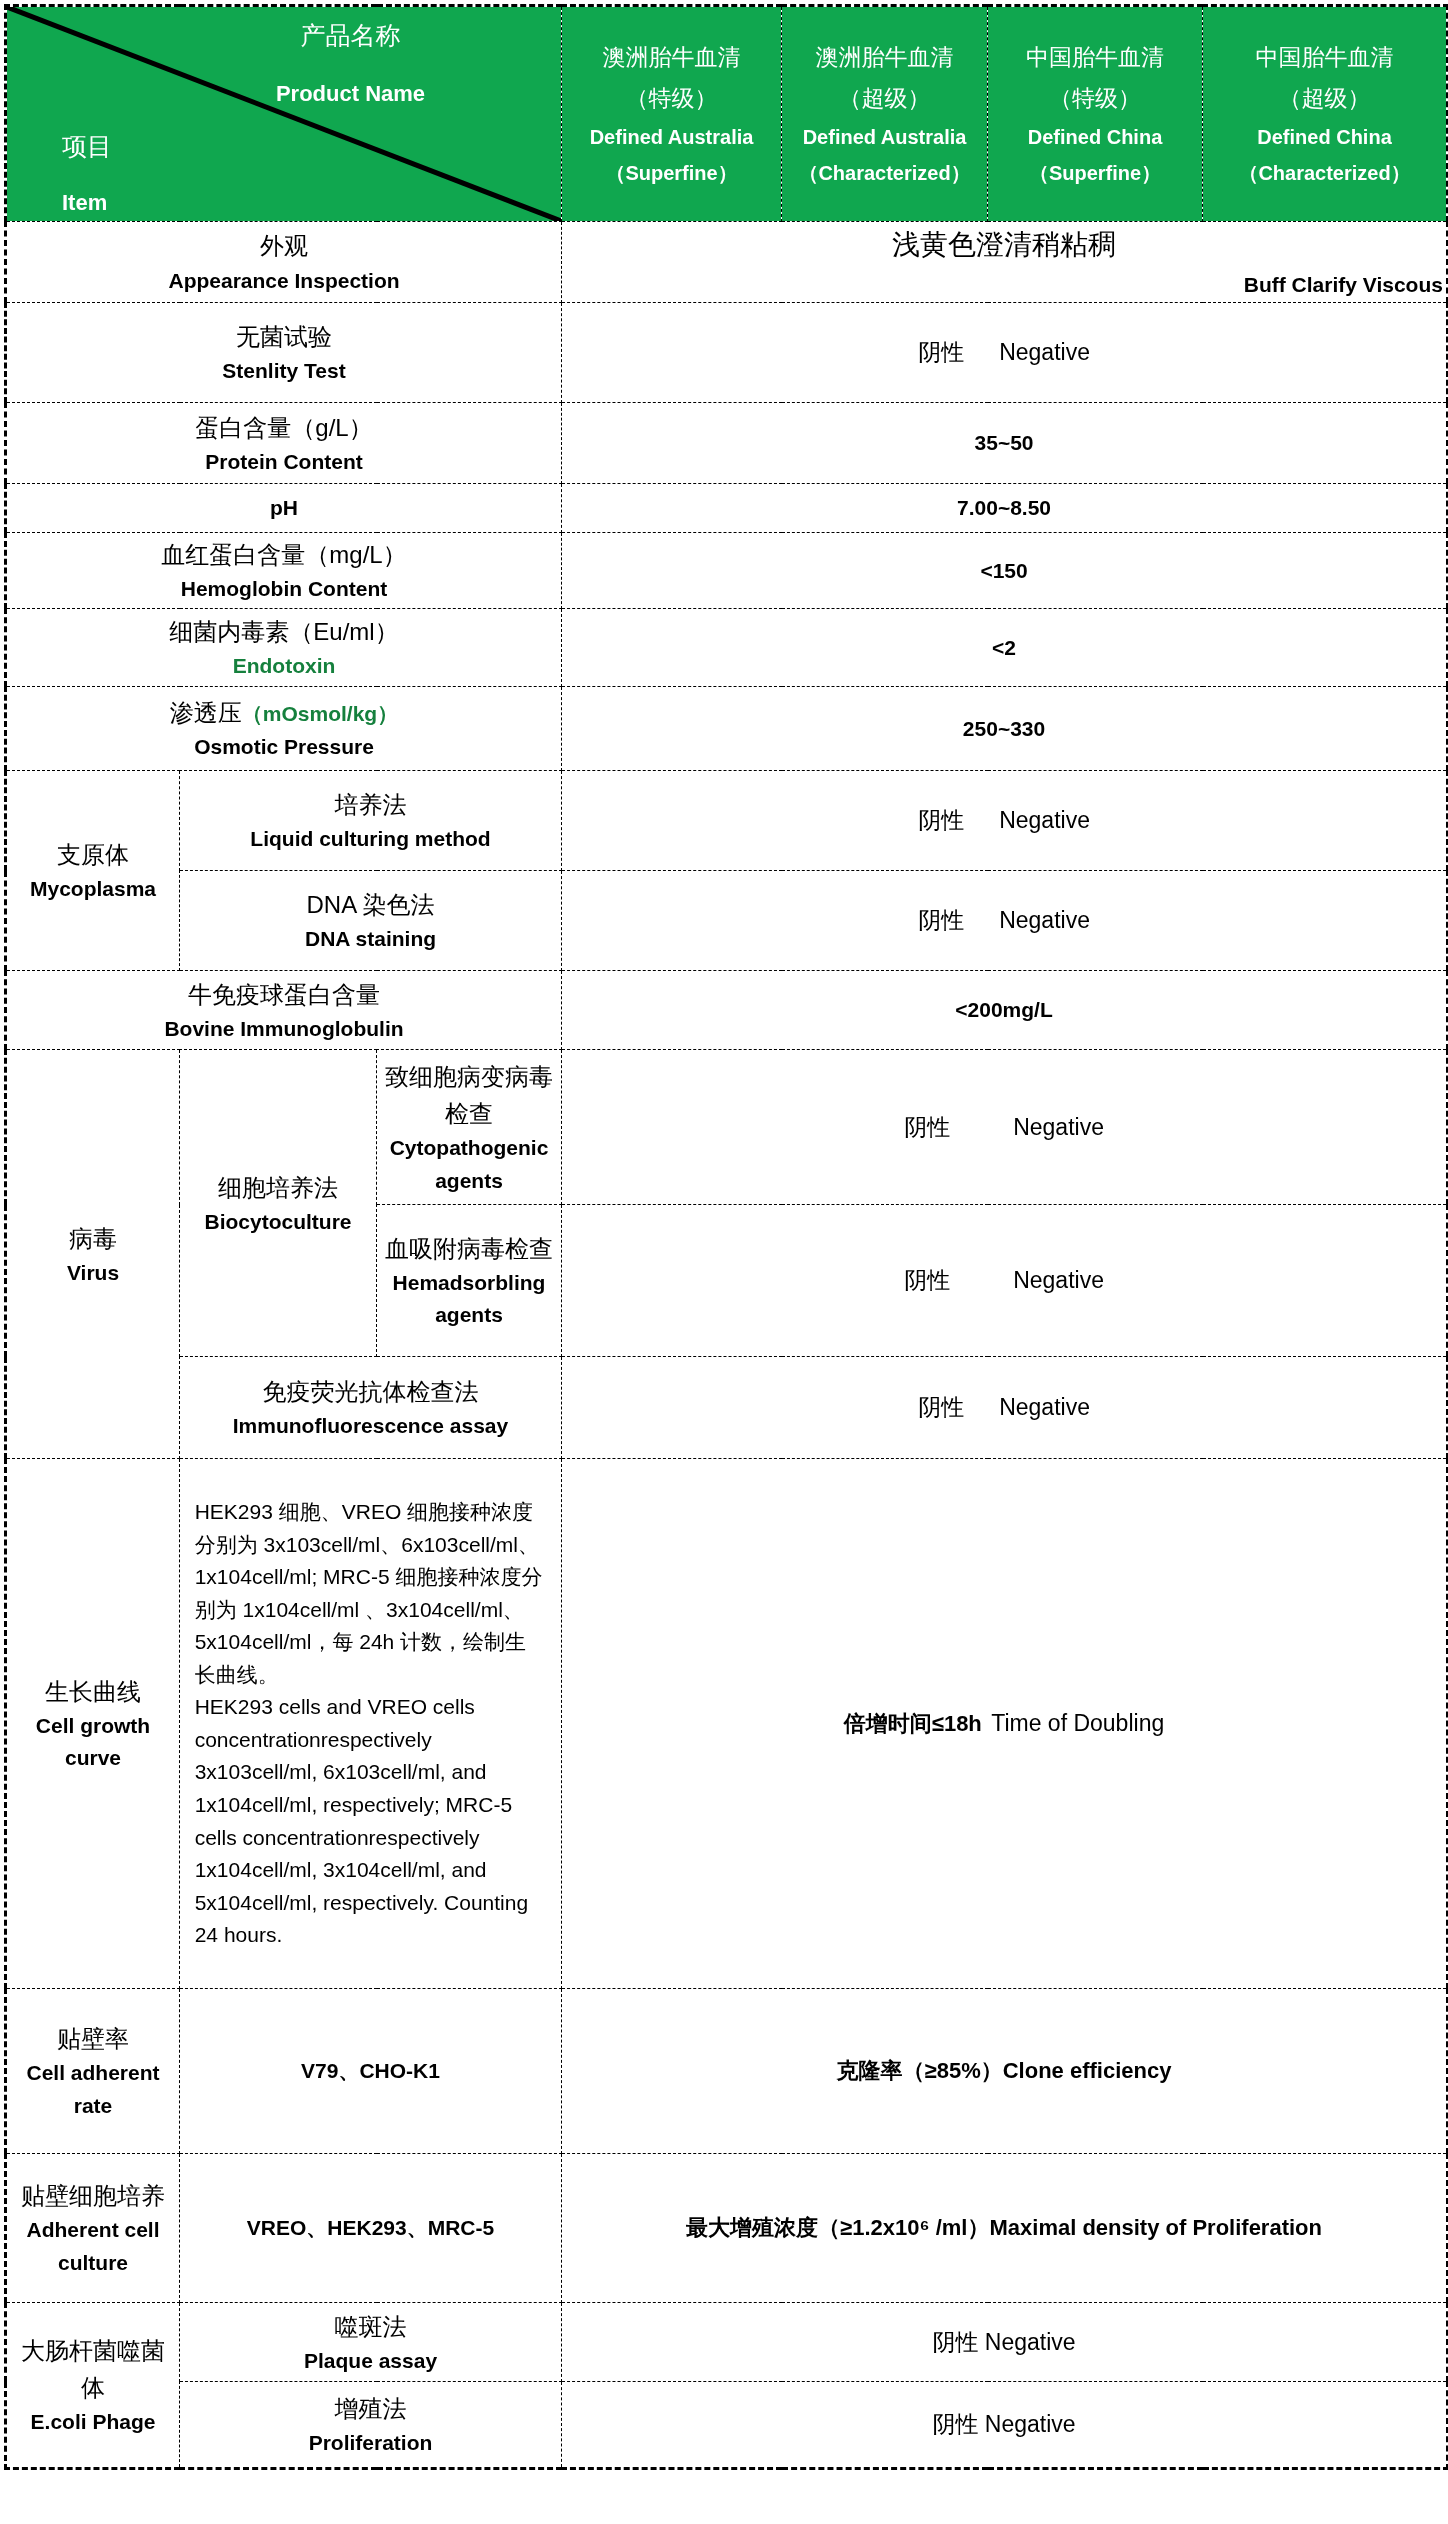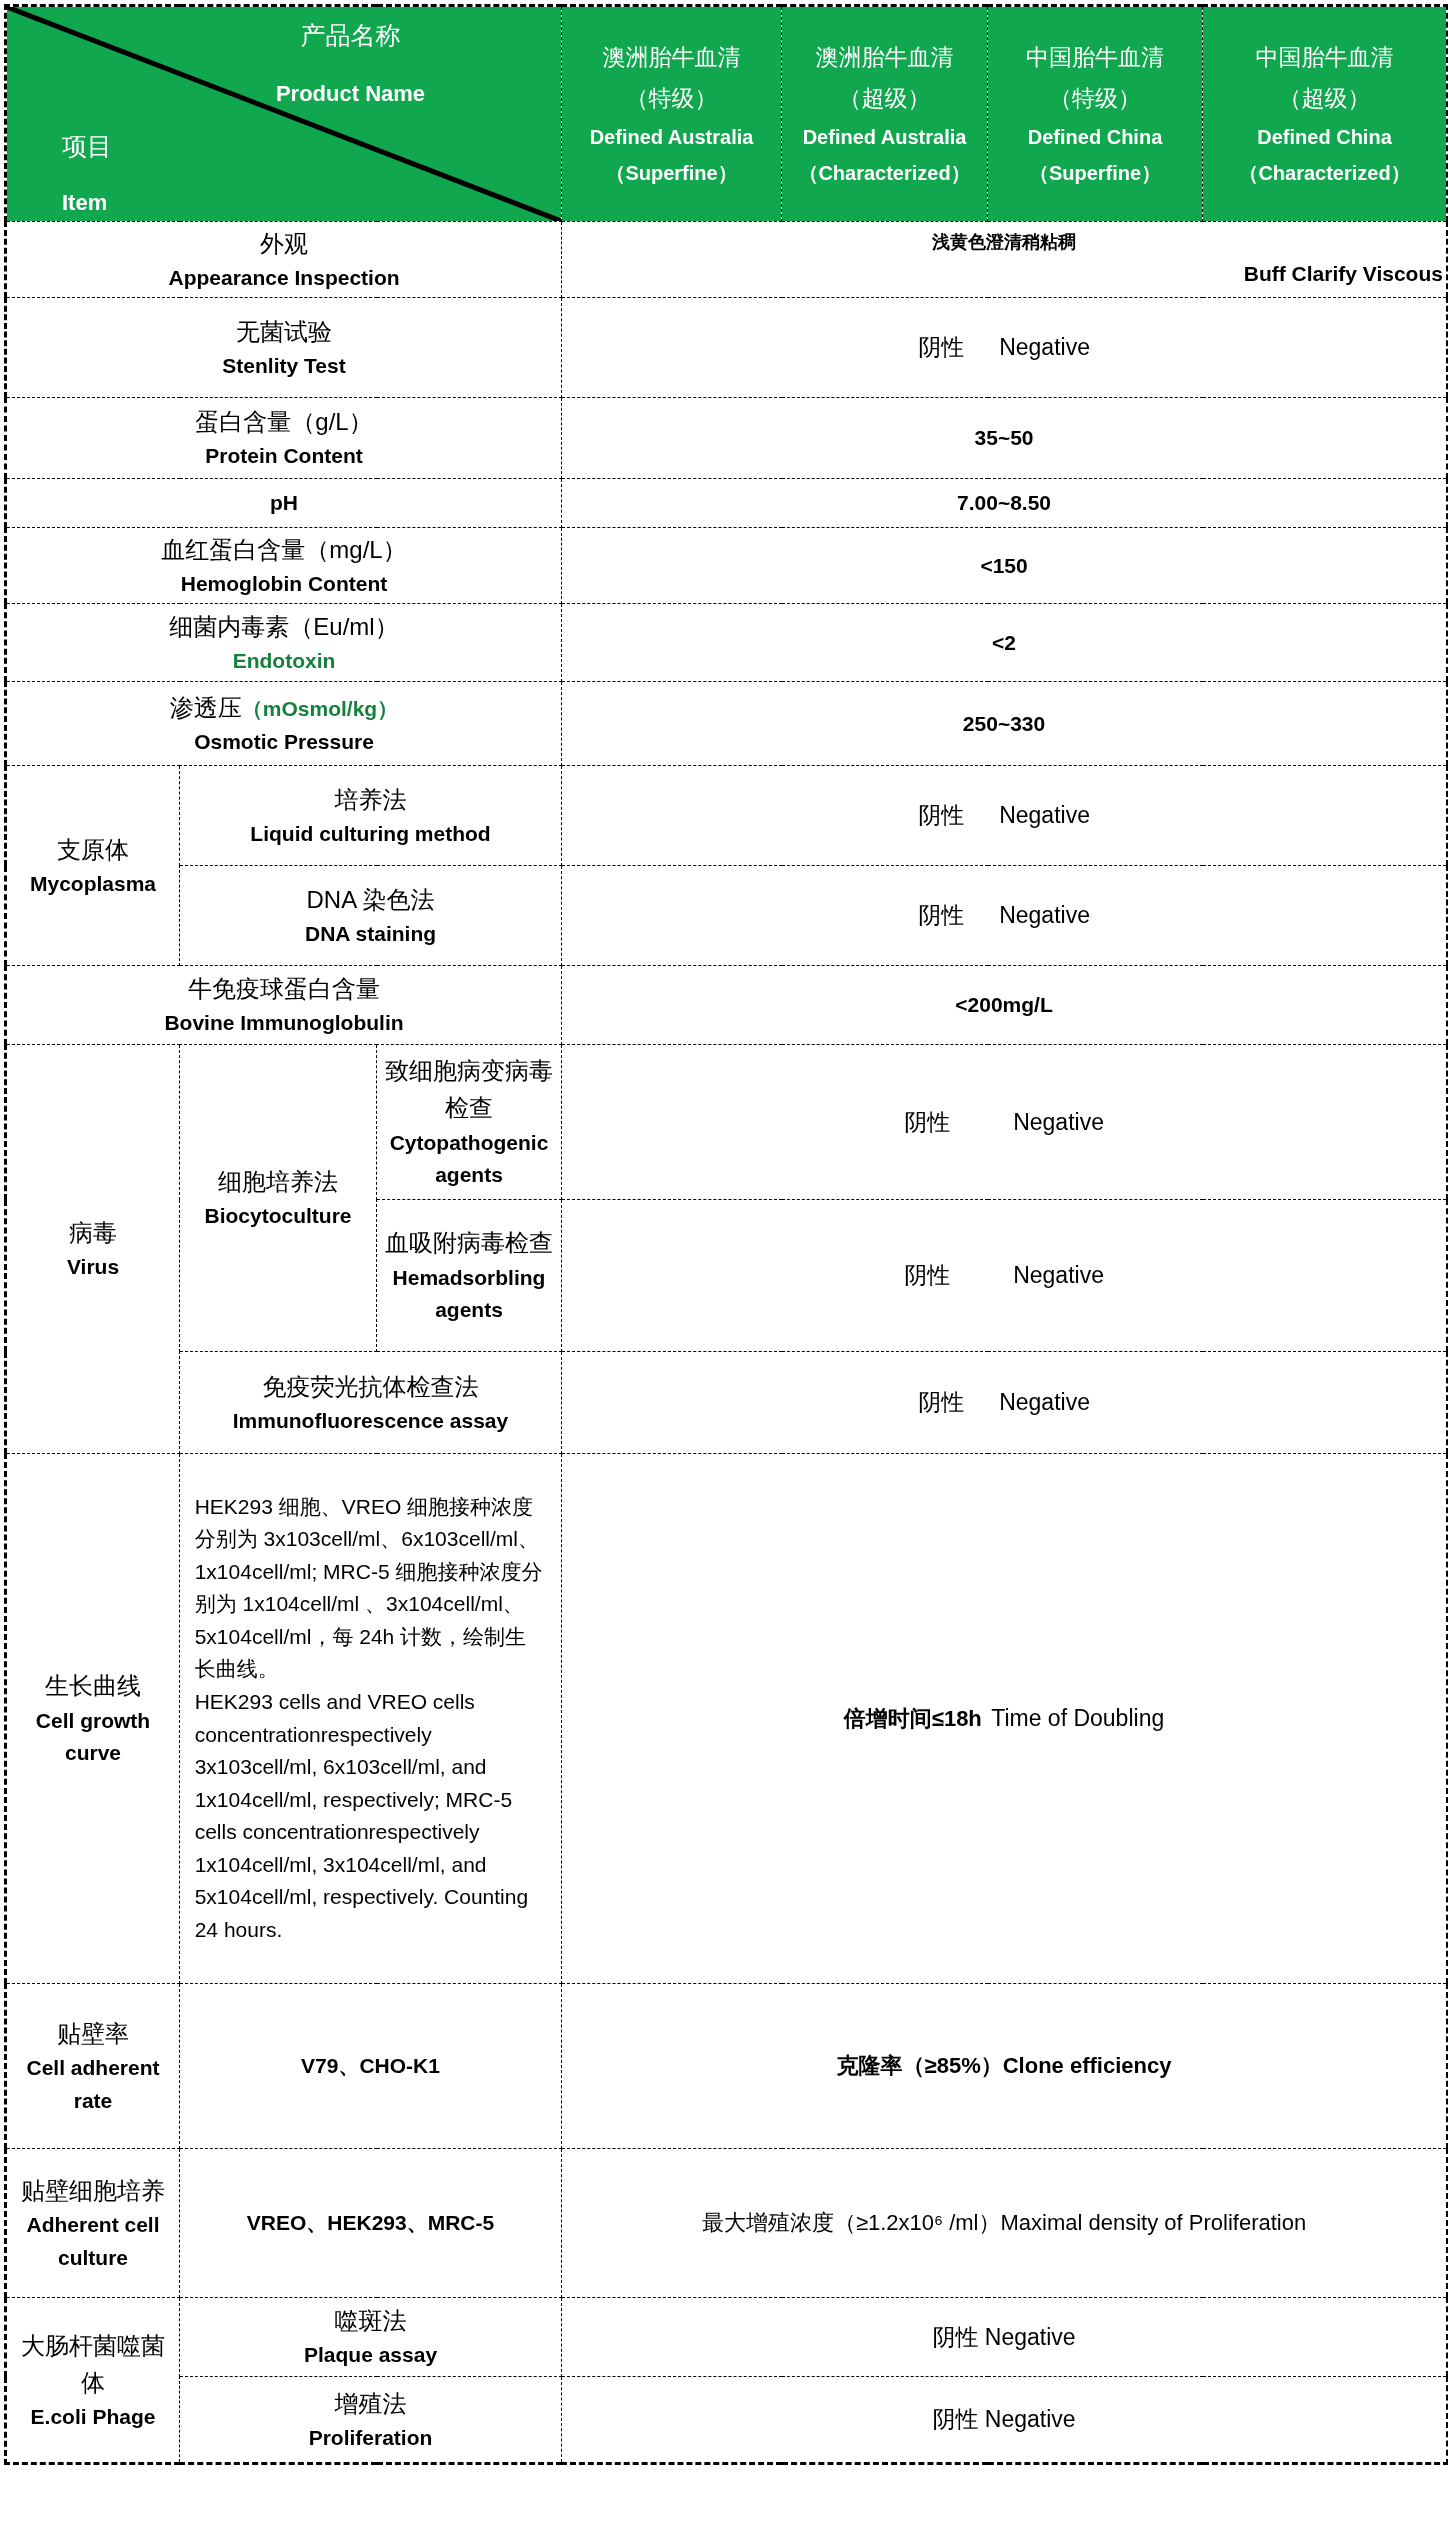--- a/index.html
+++ b/index.html
@@ -24,21 +24,21 @@
   .zh{font-size:24px;font-weight:400;}
   .en{font-size:21px;font-weight:700;}
   .item-cell{line-height:1.55;}
   .valb{font-size:21px;font-weight:700;}
   .val2 .zh{font-size:23px;}
   .val2 .en{font-size:23px;font-weight:400;}
   .val2{display:flex;flex-direction:row;justify-content:center;align-items:center;}
   .gap-md{gap:35px;}
   .gap-lg{gap:63px;}
   .val2c{line-height:1.6;}
-  .val2c .zh{font-weight:700;font-size:18px;}
+  .val2c .zh{font-weight:400;font-size:28px;}
   .val2c .en{font-weight:700;font-size:21px;text-align:right;}
   .val1{font-size:23px;font-weight:400;}
   .muted{color:#15803d;}
   .lefttext{text-align:left;padding:7.3px 14.7px;line-height:1.55;}
   .lefttext .p{font-size:21px;font-weight:400;}
   td.nopad{padding:1px 3.1px;}
 </style>
 </head>
 <body>
 
@@ -271,21 +271,21 @@
     </td>
   </tr>
 
   <tr style="height:149px">
     <td class="item-cell nopad">
       <div class="zh">贴壁细胞培养</div>
       <div class="en">Adherent cell culture</div>
     </td>
     <td colspan="2" class="valb">VREO、HEK293、MRC-5</td>
     <td colspan="4">
-      <span class="zh" style="font-weight:400;font-size:22px;text-align:center;">最大增殖浓度（≥1.2x10⁶ /ml）Maximal density of Proliferation</span>
+      <span class="zh" style="font-weight:700;font-size:22px;text-align:center;">最大增殖浓度（≥1.2x10⁶ /ml）Maximal density of Proliferation</span>
     </td>
   </tr>
 
   <tr style="height:79px">
     <td rowspan="2" class="item-cell nopad">
       <div class="zh">大肠杆菌噬菌体</div>
       <div class="en">E.coli Phage</div>
     </td>
     <td colspan="2" class="item-cell nopad">
       <div class="zh">噬斑法</div>

